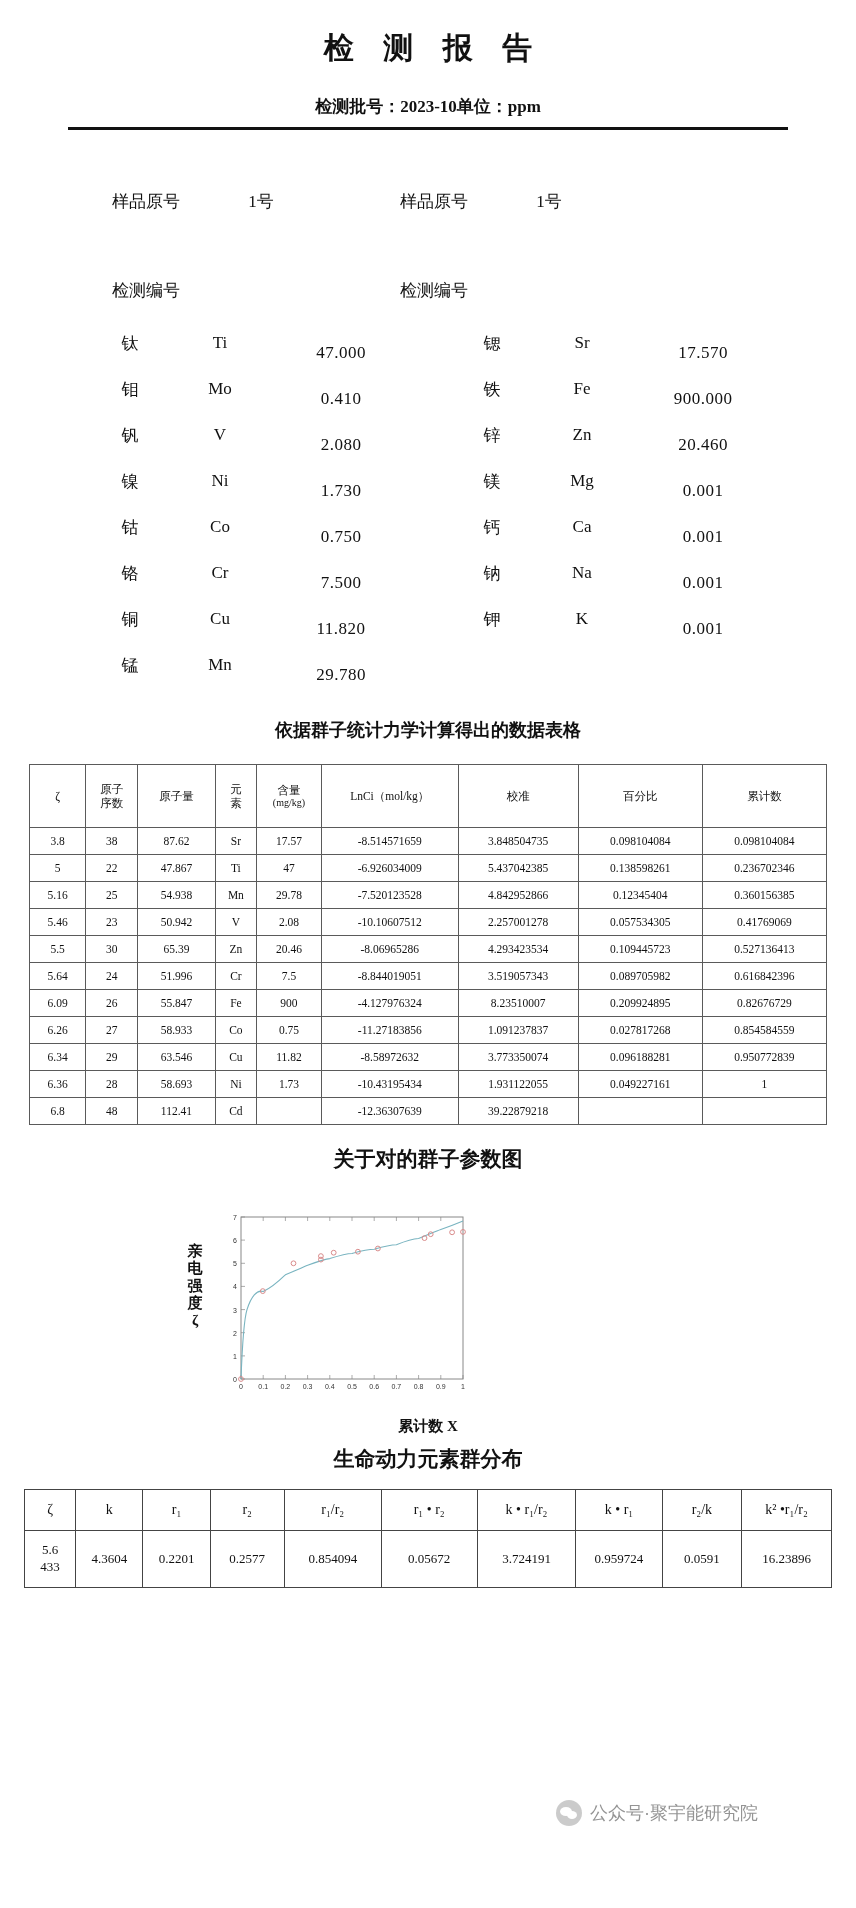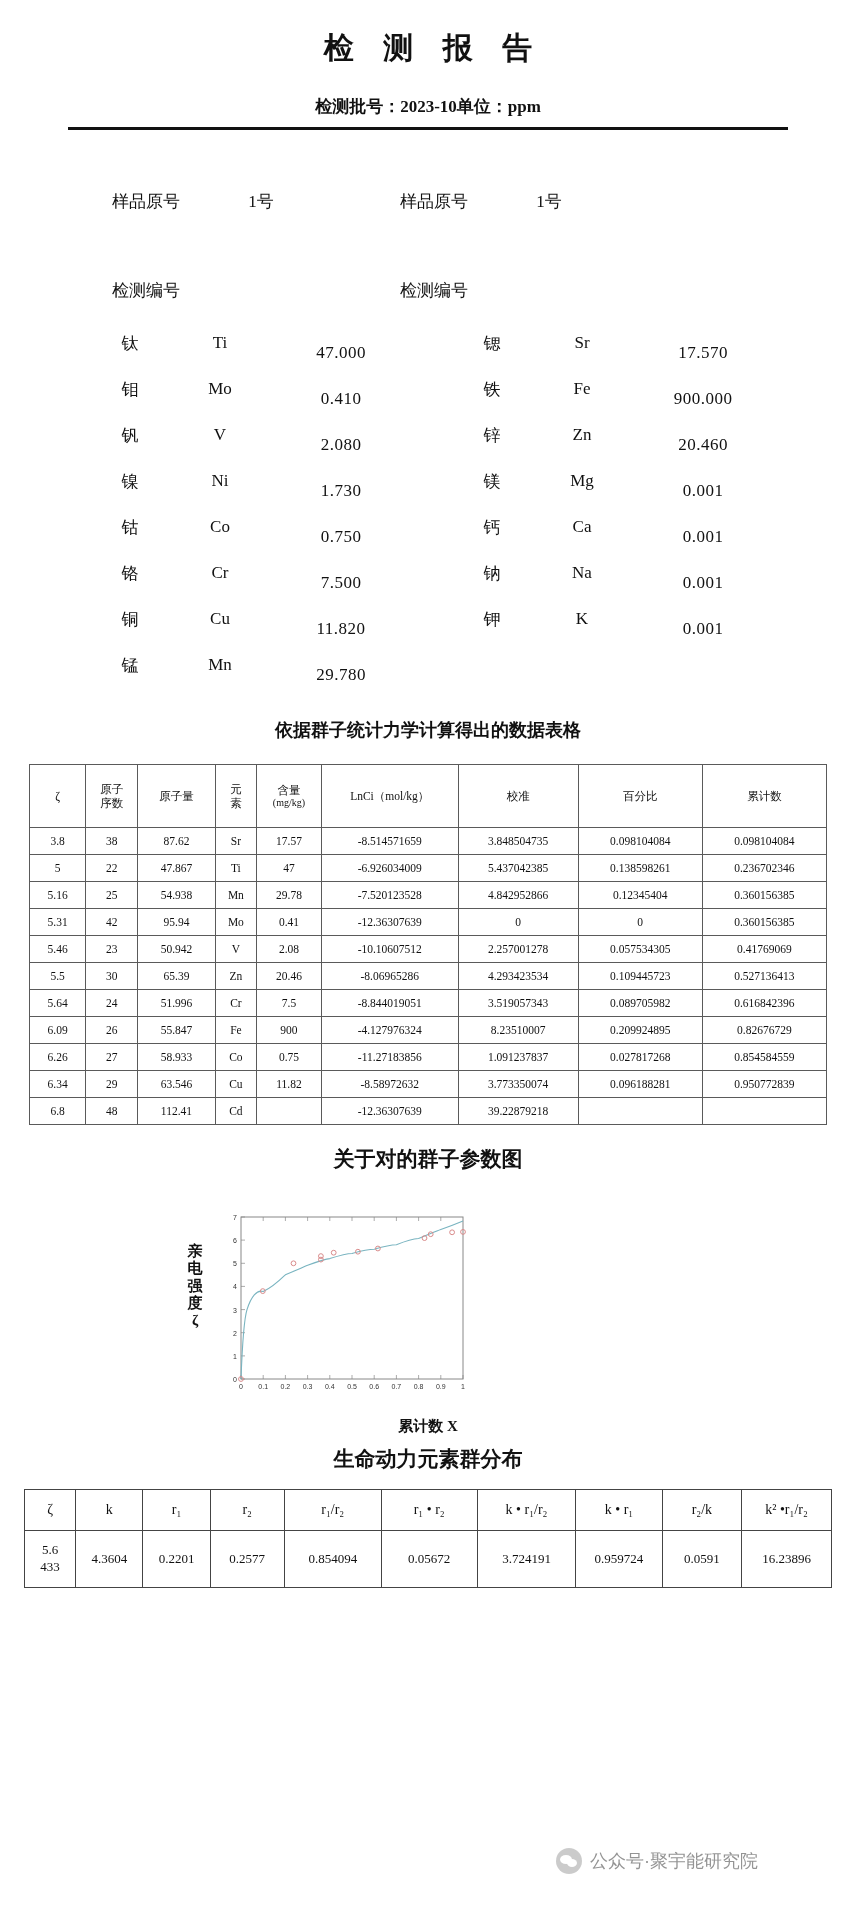--- a/index.html
+++ b/index.html
@@ -192,21 +192,21 @@
   .p-kr1r2{ width: 100px; }
   .p-kr1  { width: 86px; }
   .p-r2k  { width: 80px; }
   .p-k2   { width: 90px; }
   .zeta-cell { line-height: 1.3; }
 
   
   .watermark {
     position: absolute;
     left: 556px;
-    top: 1848px;
+    top: 1800px;
     display: flex;
     align-items: center;
     gap: 8px;
     color: #8b8b8b;
     font-size: 18px;
     font-family: "Liberation Sans", "DejaVu Sans", sans-serif;
     opacity: 0.92;
   }
   .wm-badge {
     width: 26px;
@@ -407,31 +407,20 @@
         <td>25</td>
         <td>54.938</td>
         <td>Mn</td>
         <td>29.78</td>
         <td>-7.520123528</td>
         <td>4.842952866</td>
         <td>0.12345404</td>
         <td>0.360156385</td>
       </tr>
       <tr>
-        <td>5.31</td>
-        <td>42</td>
-        <td>95.94</td>
-        <td>Mo</td>
-        <td>0.41</td>
-        <td>-12.36307639</td>
-        <td>0</td>
-        <td>0</td>
-        <td>0.360156385</td>
-      </tr>
-      <tr>
         <td>5.46</td>
         <td>23</td>
         <td>50.942</td>
         <td>V</td>
         <td>2.08</td>
         <td>-10.10607512</td>
         <td>2.257001278</td>
         <td>0.057534305</td>
         <td>0.41769069</td>
       </tr>
@@ -482,20 +471,31 @@
       <tr>
         <td>6.34</td>
         <td>29</td>
         <td>63.546</td>
         <td>Cu</td>
         <td>11.82</td>
         <td>-8.58972632</td>
         <td>3.773350074</td>
         <td>0.096188281</td>
         <td>0.950772839</td>
+      </tr>
+      <tr>
+        <td>6.36</td>
+        <td>28</td>
+        <td>58.693</td>
+        <td>Ni</td>
+        <td>1.73</td>
+        <td>-10.43195434</td>
+        <td>1.931122055</td>
+        <td>0.049227161</td>
+        <td>1</td>
       </tr>
       <tr>
         <td>6.8</td>
         <td>48</td>
         <td>112.41</td>
         <td>Cd</td>
         <td></td>
         <td>-12.36307639</td>
         <td>39.22879218</td>
         <td></td>

